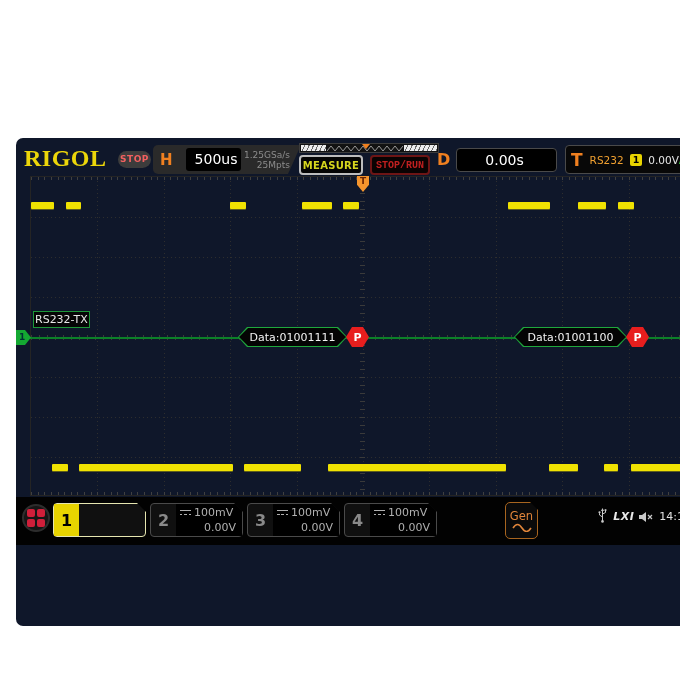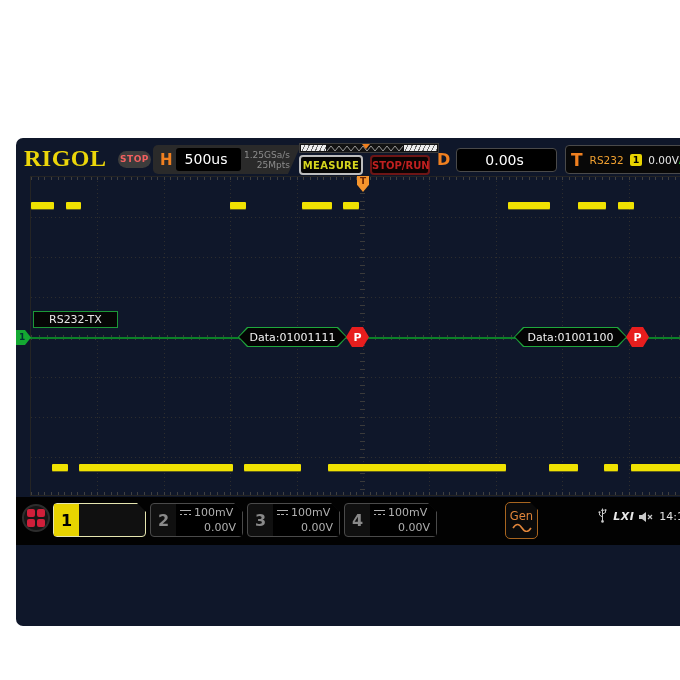--- a/index.html
+++ b/index.html
@@ -4,30 +4,30 @@
 <style>
   html,body{margin:0;padding:0;background:#ffffff;}
   .page{position:relative;width:680px;height:680px;background:#ffffff;font-family:"DejaVu Sans",sans-serif;overflow:hidden;}
   .screen{position:absolute;left:16px;top:138px;width:680px;height:488px;background:#0f172a;border-radius:7px;overflow:hidden;}
 
   
   .logo{position:absolute;left:8px;top:8px;font-family:"Liberation Serif",serif;font-weight:bold;font-size:24px;line-height:24px;color:#ecd60a;letter-spacing:0.5px;}
   .stop-badge{position:absolute;left:102px;top:13px;width:33px;height:17px;border-radius:9px;background:#3c3c3c;color:#f26060;font-size:9px;font-weight:bold;text-align:center;line-height:17px;letter-spacing:0.5px;}
   .h-block{position:absolute;left:137px;top:7px;width:148px;height:29px;background:#2a2a2a;border-radius:5px 2px 2px 5px;clip-path:polygon(0 0,100% 0,calc(100% - 13px) 100%,0 100%);display:flex;align-items:center;padding-left:7px;box-sizing:border-box;}
   .h-label{color:#f08020;font-size:15px;font-weight:bold;width:15px;}
-  .tb-box{margin-left:3px;width:78px;height:23px;background:#000;border-radius:3px;color:#fff;font-size:14px;line-height:23px;padding-left:9px;box-sizing:border-box;}
+  .tb-box{margin-left:13px;width:78px;height:23px;background:#000;border-radius:3px;color:#fff;font-size:14px;line-height:23px;padding-left:9px;box-sizing:border-box;}
   .rates{margin-left:3px;width:48px;display:flex;flex-direction:column;align-items:flex-end;color:#8c8c8c;font-size:9px;line-height:10px;padding-right:11px;}
   .preview{position:absolute;left:283px;top:5px;width:140px;height:10px;background:#121212;border:1px solid #3c3c3c;box-sizing:border-box;}
   .hatch{position:absolute;top:1px;bottom:1px;background:repeating-linear-gradient(115deg,#ececec 0 3px,#6a6a6a 3px 4px);}
   .hatch.left{left:1px;width:25px;}
   .hatch.right{right:1px;width:33px;}
   .pv-zig{position:absolute;left:27px;top:0;}
   .pv-marker{position:absolute;left:62px;top:0;width:0;height:0;border-left:4px solid transparent;border-right:4px solid transparent;border-top:5px solid #f08020;}
   .btn-measure{position:absolute;left:283px;top:17px;width:64px;height:20px;background:#050505;border:2px solid #bdbdbd;border-radius:4px;color:#d6d61e;font-size:10px;font-weight:bold;text-align:center;line-height:17px;box-sizing:border-box;letter-spacing:0.3px;}
-  .btn-stoprun{position:absolute;left:354px;top:17px;width:60px;height:20px;background:#0a0303;border:2px solid #6e1515;border-radius:4px;color:#c02020;font-size:10px;font-weight:bold;text-align:center;line-height:17px;box-sizing:border-box;}
+  .btn-stoprun{position:absolute;left:354px;top:17px;width:60px;height:20px;background:#0a0303;border:2px solid #6e1515;border-radius:4px;color:#c02020;font-size:10px;font-weight:bold;text-align:center;line-height:17px;box-sizing:border-box;font-family:Liberation Mono, monospace;}
   .d-block{position:absolute;left:421px;top:7px;height:29px;display:flex;align-items:center;gap:6px;}
   .d-label{color:#f08020;font-size:16px;font-weight:bold;}
   .d-box{width:101px;height:24px;background:#000;border:1px solid #4a4a4a;border-radius:4px;color:#fff;font-size:14px;line-height:22px;padding-left:28px;box-sizing:border-box;}
   .t-block{position:absolute;left:549px;top:7px;width:129px;height:29px;background:#080808;border:1px solid #4a4a4a;border-radius:4px;box-sizing:border-box;display:flex;align-items:center;padding:0 5px;}
   .t-label{color:#f08020;font-size:17px;font-weight:bold;}
   .t-type{color:#f0a030;font-size:10.5px;margin-left:7px;}
   .t-src{background:#e8d400;color:#000;font-size:9.5px;font-weight:bold;width:13px;height:12px;border-radius:2px;text-align:center;line-height:12px;margin-left:6px;}
   .t-level{color:#e8e8e8;font-size:10.5px;margin-left:6px;}
   .t-sweep{color:#38b838;font-size:10.5px;margin-left:auto;padding-right:2px;}
 
@@ -43,21 +43,21 @@
 
   .trig-marker{position:absolute;left:341px;top:38px;width:12px;height:16px;background:#f5952d;clip-path:polygon(0 0,100% 0,100% 55%,50% 100%,0 55%);color:#6b2400;font-size:9px;font-weight:bold;text-align:center;line-height:11px;z-index:4;}
 
   
   .wave-layer{position:absolute;inset:0;z-index:2;}
   .pulse{position:absolute;height:7px;background:#f0e202;border-radius:1px;box-shadow:0 1px 0 rgba(240,226,2,0.35);}
 
   
   .decode-line{position:absolute;left:14px;top:199px;width:664px;height:2px;background:#0c8028;z-index:2;}
   .decode-src{position:absolute;left:0;top:192px;width:15px;height:15px;background:#14a832;clip-path:polygon(0 0,9px 0,100% 50%,9px 100%,0 100%);z-index:3;color:#033;font-size:9px;font-weight:bold;line-height:15px;padding-left:3px;box-sizing:border-box;}
-  .bus-label{position:absolute;left:17px;top:173px;padding:1px 15px;background:#060606;border:1px solid #1c9838;color:#e8e8e8;font-size:11px;z-index:4;}
+  .bus-label{position:absolute;left:17px;top:173px;padding:1px 1px;background:#060606;border:1px solid #1c9838;color:#e8e8e8;font-size:11px;z-index:4;}
   .frames-layer{position:absolute;inset:0;z-index:3;}
   .bus-frame{position:absolute;top:189px;height:20px;background:#1fa83c;clip-path:polygon(9px 0,calc(100% - 9px) 0,100% 50%,calc(100% - 9px) 100%,9px 100%,0 50%);}
   .bus-frame-inner{position:absolute;inset:1px;background:#040404;clip-path:polygon(9px 0,calc(100% - 9px) 0,100% 50%,calc(100% - 9px) 100%,9px 100%,0 50%);}
   .bus-frame-text{position:absolute;inset:0;display:flex;align-items:center;justify-content:center;color:#f2f2f2;font-size:11px;}
   .parity-badge{position:absolute;top:189px;width:23px;height:20px;background:#e81e1e;clip-path:polygon(26% 0,74% 0,100% 50%,74% 100%,26% 100%,0 50%);color:#fff;font-weight:bold;font-size:11px;display:flex;align-items:center;justify-content:center;}
 
   
   .bottombar{position:absolute;left:0;right:0;top:359px;height:48px;background:#020202;z-index:5;}
   .menu-btn{position:absolute;left:6px;top:7px;width:28px;height:28px;border-radius:50%;background:#161616;border:2px solid #2d2d2d;box-sizing:border-box;display:grid;grid-template-columns:repeat(2,8px);grid-template-rows:repeat(2,8px);gap:2px;place-content:center;}
   .menu-sq{background:#cf1f3a;border-radius:2px;}

